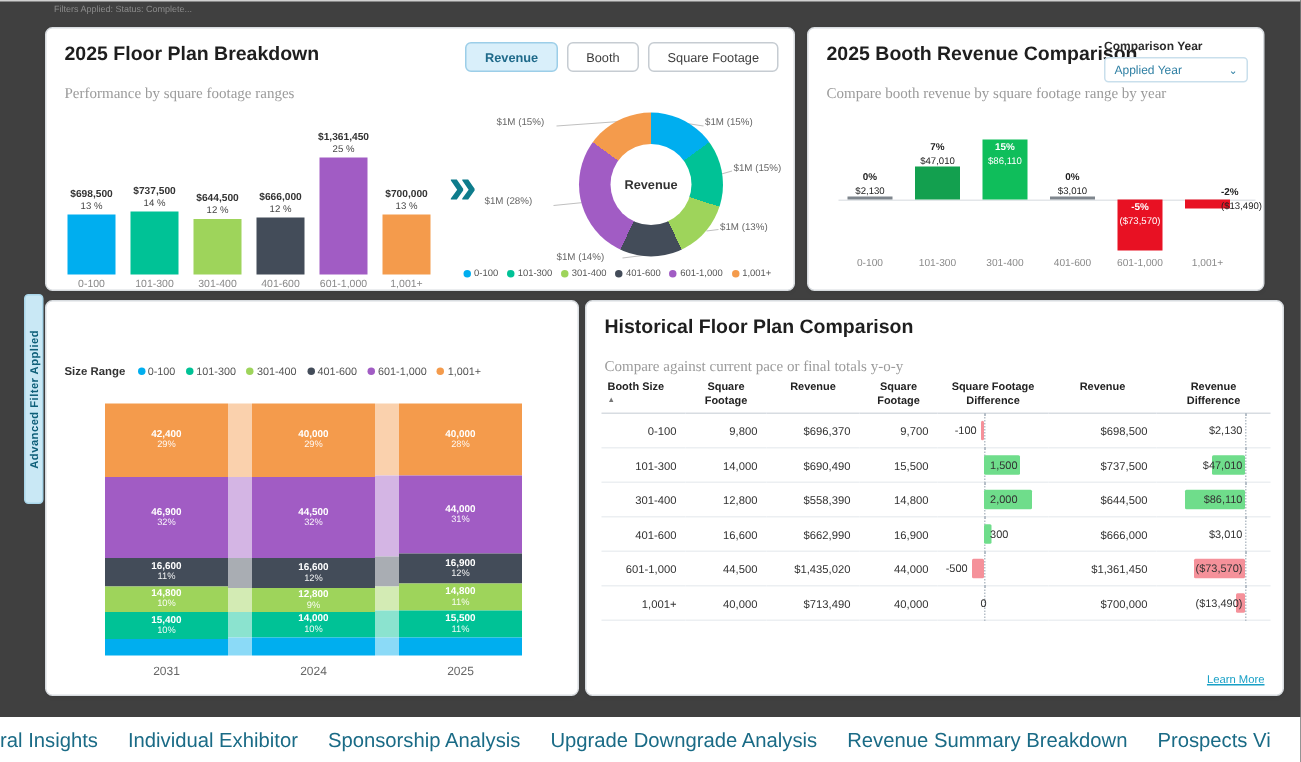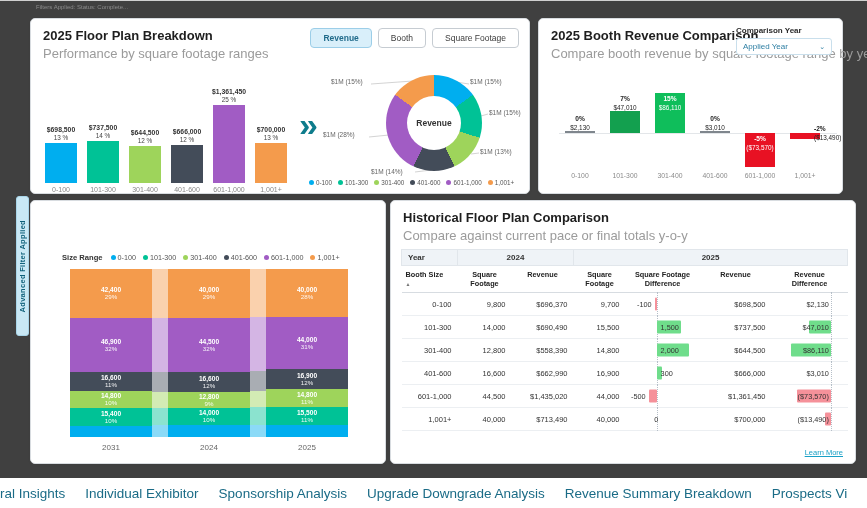--- a/index.html
+++ b/index.html
@@ -13,21 +13,21 @@
              border: 1px solid #A9D6EA; border-radius: 3px; display: flex; align-items: center; justify-content: center; cursor: pointer; }
   .vribbon span { writing-mode: vertical-rl; transform: rotate(180deg); font-size: 7.5px; color: #0E5F79; font-weight: 700; letter-spacing: .3px; white-space: nowrap; }
 
   .panel { position: absolute; background: #fff; border: 1px solid #D8DCE0; border-radius: 5px; box-shadow: 0 1px 3px rgba(0,0,0,.05); }
   .p1 { left: 30px; top: 18px; width: 500px; height: 176px; }
   .p2 { left: 538px; top: 18px; width: 305px; height: 176px; }
   .p3 { left: 30px; top: 200px; width: 356px; height: 264px; }
   .p4 { left: 390px; top: 200px; width: 466px; height: 264px; }
 
   .p-title { position: absolute; left: 12px; top: 9px; font-size: 13px; font-weight: 700; color: #1e1e1e; white-space: nowrap; }
-  .p-sub { position: absolute; left: 12px; top: 27px; font-size: 13px; color: #9b9b9b; white-space: nowrap; }
+  .p-sub { position: absolute; left: 12px; top: 38px; font-size: 10px; color: #9b9b9b; white-space: nowrap; font-family: Liberation Serif, serif; }
 
   .toggles { position: absolute; right: 10px; top: 9px; display: flex; gap: 6px; }
   button.toggle { font-family: inherit; font-size: 8.5px; padding: 4px 12px; border: 1px solid #C6CCD2; border-radius: 4px;
                   background: #fff; color: #3c3c3c; cursor: pointer; white-space: nowrap; }
   button.toggle.active { background: #D9EFFA; border-color: #9CCEE8; color: #1F6A8A; font-weight: 700; }
 
   
   .fp-chart { position: absolute; left: 14px; top: 46px; width: 250px; height: 128px; display: flex; align-items: flex-end; gap: 10px; }
   .fpb-col { width: 32px; display: flex; flex-direction: column; align-items: center; justify-content: flex-end; }
   .fpb-val { font-size: 6.8px; font-weight: 700; color: #333; white-space: nowrap; }
@@ -64,21 +64,21 @@
   .br-chart { position: absolute; left: 12px; top: 56px; width: 294px; height: 112px; display: flex; gap: 11px; padding-left: 12px; }
   .br-chart::before { content: ''; position: absolute; left: 8px; right: 8px; top: 58px; border-top: 1px solid #E3E6E9; }
   .br-col { position: relative; width: 34px; height: 100%; flex-shrink: 0; }
   .br-bar { position: absolute; left: 2px; width: 30px; }
   .br-lab { position: absolute; left: -6px; width: 46px; text-align: center; font-size: 6.4px; line-height: 1.35; color: #222; }
   .br-lab b { font-size: 6.6px; }
   .br-lab.white { color: #fff; }
   .br-axis { position: absolute; top: 97px; left: -4px; width: 42px; text-align: center; font-size: 6.8px; color: #8a8a8a; }
 
   
-  .size-legend { position: absolute; left: 12px; top: 52px; display: flex; align-items: flex-start; gap: 7px; margin-left: 19px; }
+  .size-legend { position: absolute; left: 12px; top: 42px; display: flex; align-items: flex-start; gap: 7px; }
   .sl-label { font-size: 7.6px; font-weight: 700; color: #333; margin-right: 1px; }
   .ribbon-chart { position: absolute; left: 22px; top: 68px; width: 312px; height: 168px; display: flex; justify-content: center; }
   .year-axis { position: absolute; left: 22px; top: 238px; width: 312px; display: flex; justify-content: center; }
   .year-col { width: 82px; display: flex; flex-direction: column; flex-shrink: 0; }
   .rib-col { width: 16px; display: flex; flex-direction: column; flex-shrink: 0; opacity: .45; }
   .seg { display: flex; flex-direction: column; align-items: center; justify-content: center; overflow: hidden; }
   .seg-val { font-size: 6.6px; font-weight: 700; color: #fff; }
   .seg-pct { font-size: 6.2px; color: rgba(255,255,255,.92); }
   .ycl { display: block; opacity: 1; font-size: 8px; color: #666; text-align: center; padding-top: 4px; }
 
@@ -388,25 +388,20 @@
       <colgroup>
         <col style="width:56px">
           <col style="width:54px">
           <col style="width:62px">
           <col style="width:52px">
         <col style="width:74px">
           <col style="width:72px">
           <col style="width:76px">
       </colgroup>
       <thead>
-          <tr class="group-row">
-            <th class="gy">Year</th>
-            <th colspan="2">2024</th>
-            <th colspan="4">2025</th>
-          </tr>
           <tr class="head-row">
             <th class="left">Booth Size<div class="sort-arrow">▲</div></th>
             <th>Square Footage</th>
             <th>Revenue</th>
             <th>Square Footage</th>
             <th>Square Footage Difference</th>
             <th>Revenue</th>
             <th>Revenue Difference</th>
           </tr>
         </thead>

